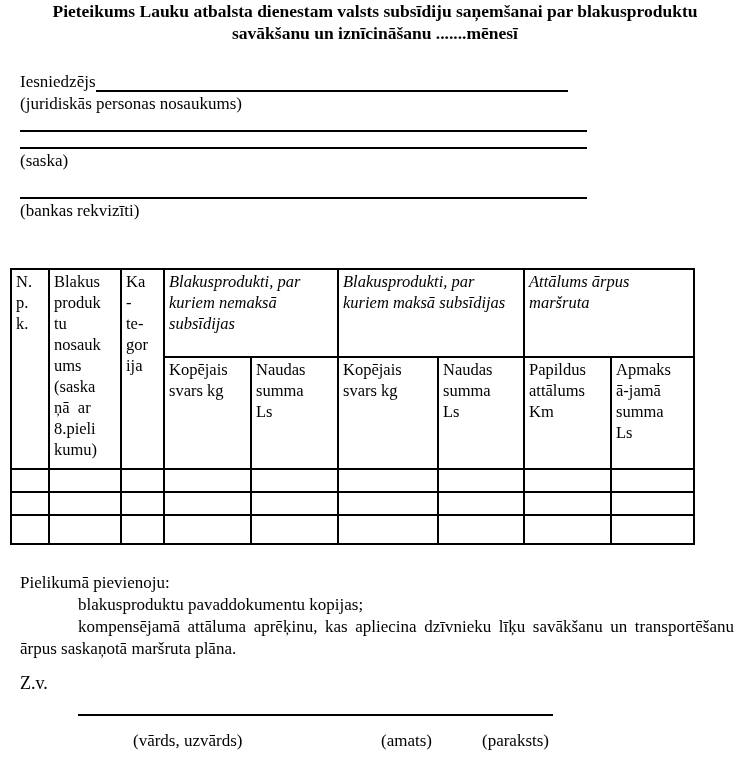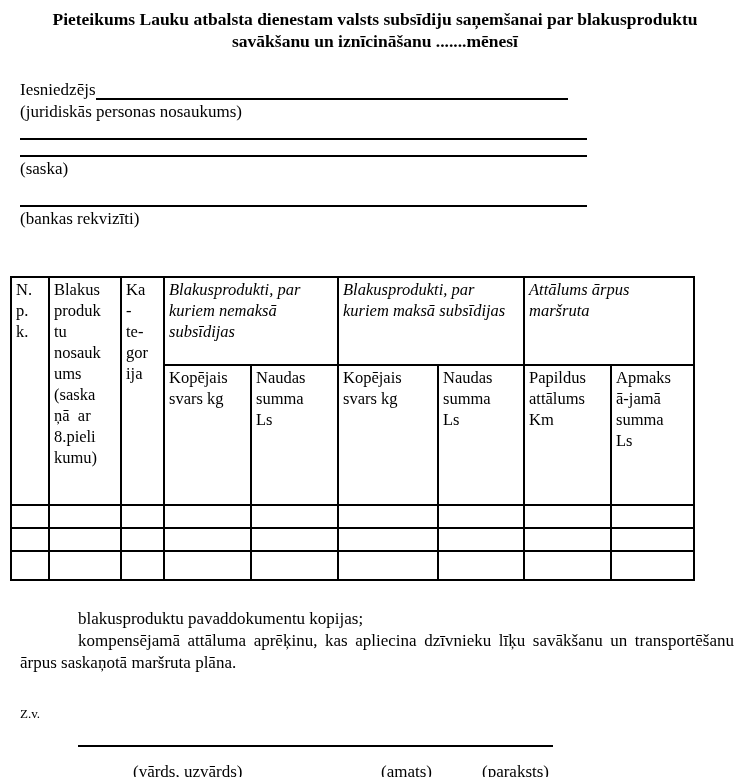--- a/index.html
+++ b/index.html
@@ -6,21 +6,21 @@
   .page {
     position: relative;
     width: 750px;
     height: 777px;
     background: #ffffff;
     color: #000000;
     font-family: "Liberation Serif", "DejaVu Serif", serif;
     overflow: hidden;
   }
   
-  .title { padding-top: 8px; text-align: center; font-weight: bold; font-size: 17.5px; line-height: 22px; }
+  .title { text-align: center; font-weight: bold; font-size: 17.5px; line-height: 22px; }
   
   .fields { margin-left: 20px; width: 570px; font-size: 17px; }
   .field-row { display: flex; align-items: flex-end; margin-top: 27px; height: 21px; width: 548px; justify-content: space-between; }
   .field-row .label { white-space: nowrap; }
   .fill-line { flex: 1; border-bottom: 2px solid #000; height: 100%; }
   .caption { line-height: 22px; margin-top: 1px; }
   .blank-line { width: 567px; border-bottom: 2px solid #000; }
   .blank-line.b1 { height: 15px; }
   .blank-line.b2 { height: 25px; }
   
@@ -35,31 +35,31 @@
     border: 2px solid #000;
     font-weight: normal;
     font-size: 16.5px;
     line-height: 21px;
     vertical-align: top;
     text-align: left;
     padding: 1px 4px;
     overflow: hidden;
   }
   tr.h1 { height: 88px; }
-  tr.h2 { height: 140px; }
+  tr.h2 { height: 112px; }
   tr.body-row { height: 23px; }
   tr.body-row.last { height: 29px; }
   .pre { white-space: pre-wrap; }
   .just { text-align: justify; font-style: italic; }
   
   .attachments { margin-left: 20px; width: 714px; margin-top: 27px; font-size: 17px; line-height: 22px; }
-  .attachments .indent { margin-left: 58px; margin-top: 7px; }
+  .attachments .indent { margin-left: 58px; }
   .attachments .para { text-indent: 58px; text-align: justify; }
   
-  .zv { margin-left: 20px; margin-top: 29px; font-size: 13px; line-height: 22px; }
+  .zv { margin-left: 20px; margin-top: 12px; font-size: 18px; line-height: 22px; }
   .sig-line { margin-left: 78px; width: 475px; height: 20px; border-bottom: 2px solid #000; }
   .sig-labels { position: relative; margin-left: 78px; width: 475px; height: 24px; font-size: 17px; margin-top: 3px; }
   .sig-labels span { position: absolute; top: 12px; white-space: nowrap; }
   .sig-labels .l1 { left: 55px; }
   .sig-labels .l2 { left: 287px; margin-left: 16px; }
   .sig-labels .l3 { left: 404px; }
 </style>
 </head>
 <body>
 
@@ -172,20 +172,21 @@
           <td></td>
           <td></td>
           <td></td>
           <td></td>
           <td></td>
       </tr>
     </tbody>
   </table>
 
   <div class="attachments">
+    <div>Pielikumā pievienoju:</div>
     <div class="indent">blakusproduktu pavaddokumentu kopijas;</div>
     <div class="para">kompensējamā attāluma aprēķinu, kas apliecina dzīvnieku līķu savākšanu un transportēšanu ārpus saskaņotā maršruta plāna.</div>
   </div>
 
   <div class="zv">Z.v.</div>
 
   <div class="sig-line"></div>
   <div class="sig-labels">
     <span class="l1">(vārds, uzvārds)</span>
     <span class="l2">(amats)</span>

